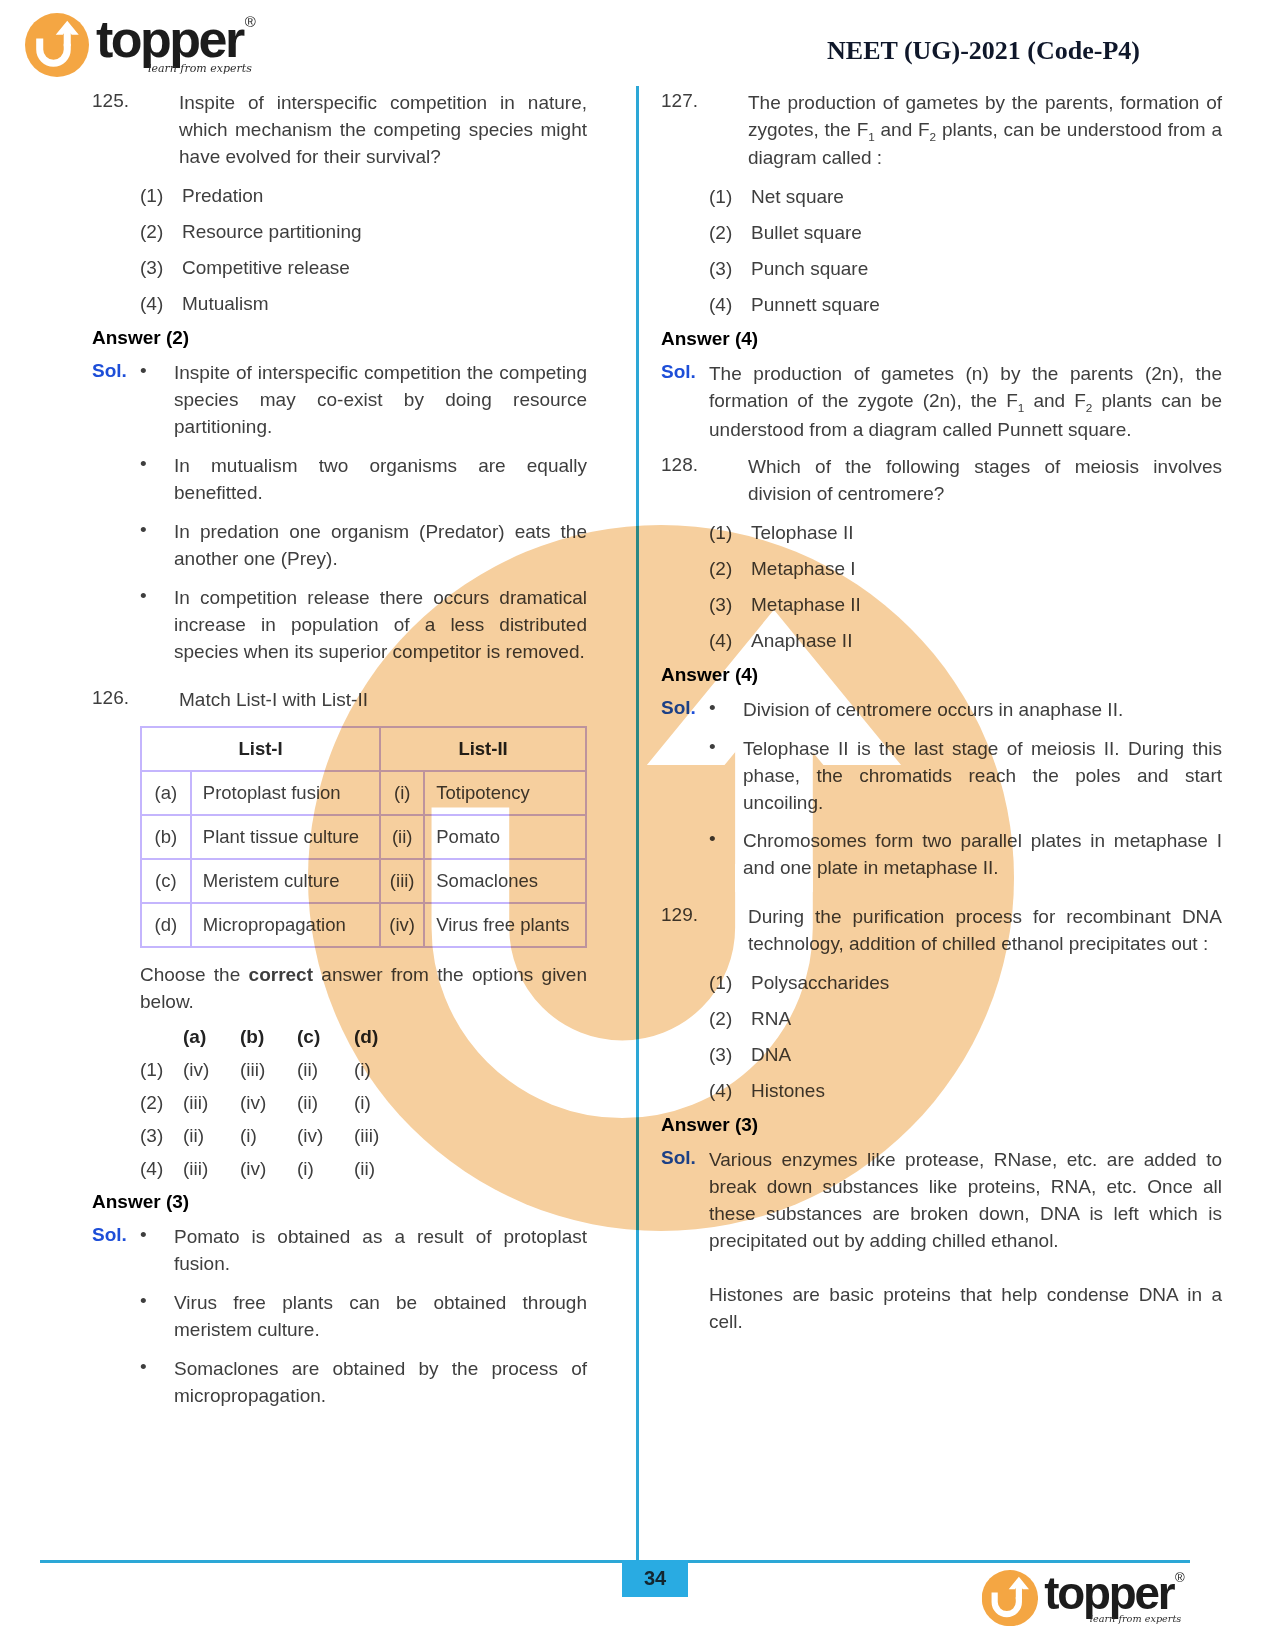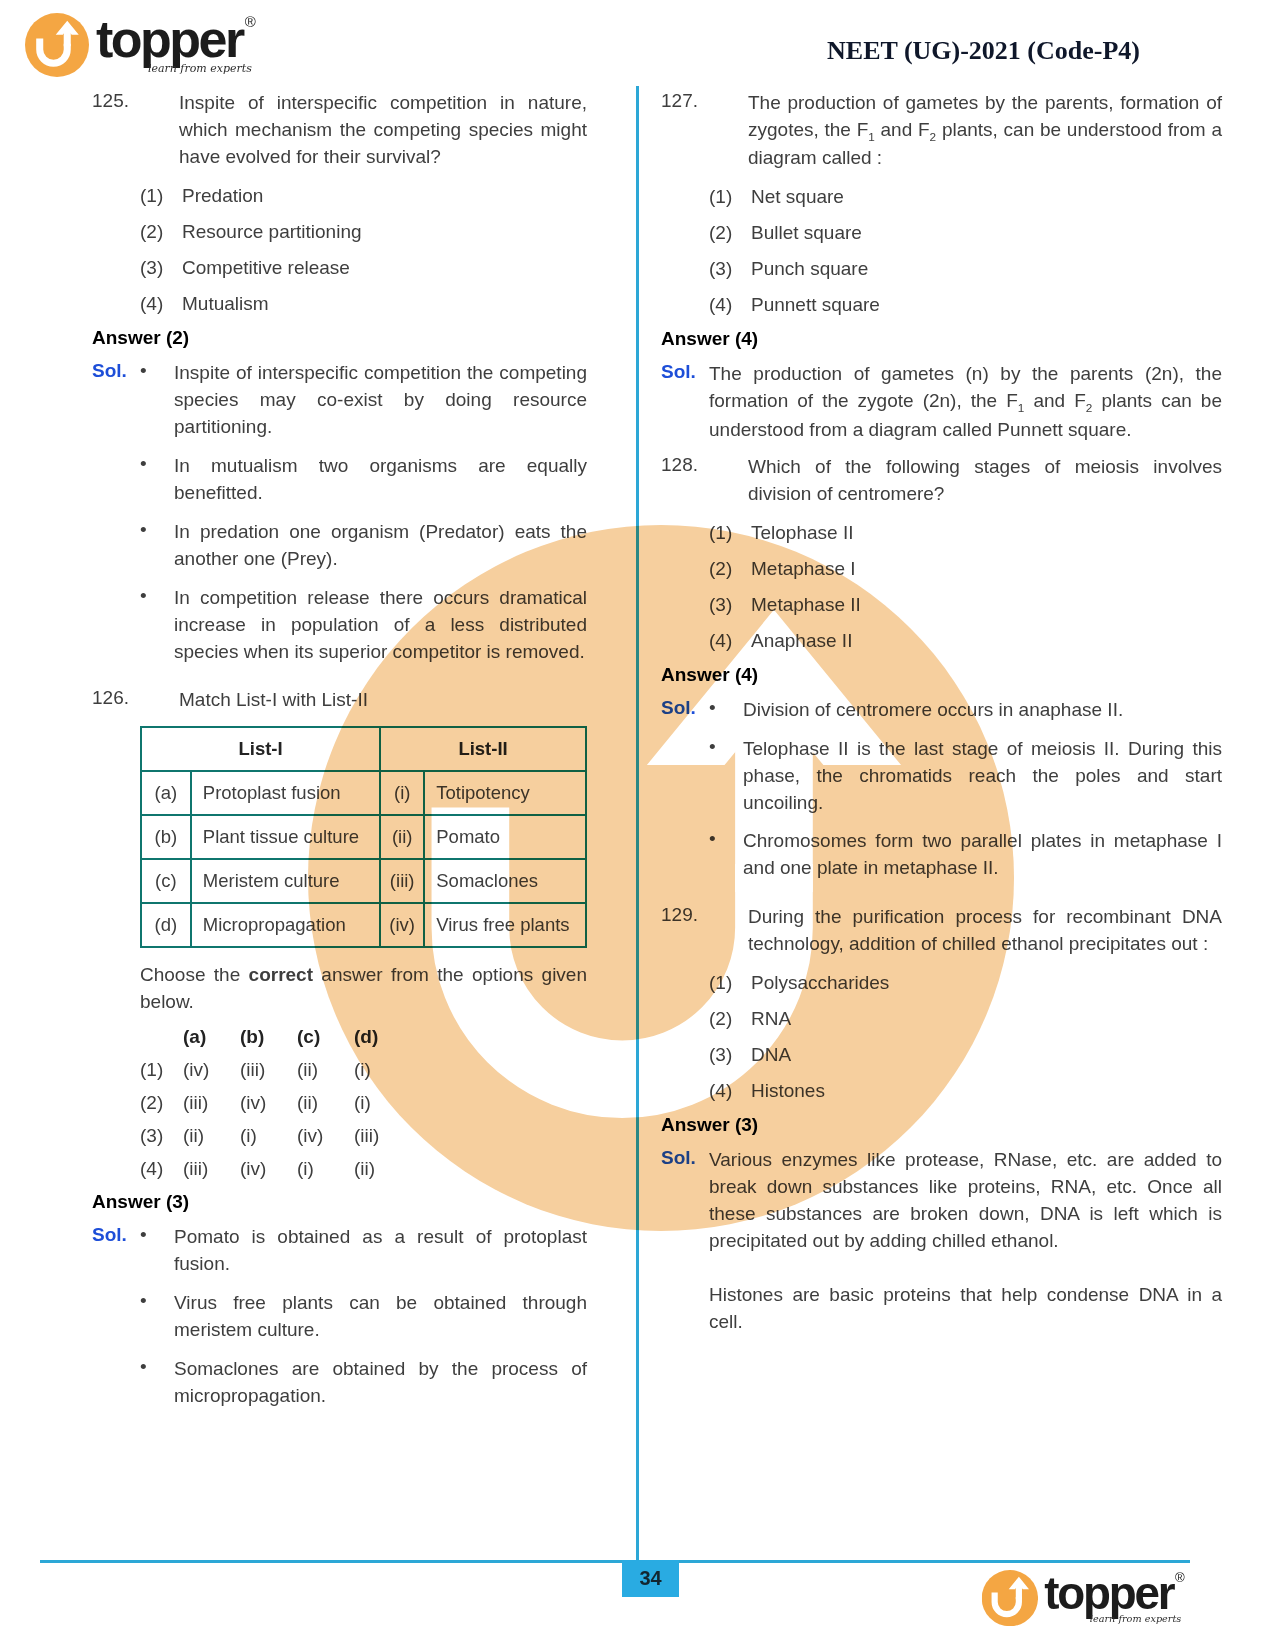--- a/index.html
+++ b/index.html
@@ -41,36 +41,36 @@
   .sol { display:grid; grid-template-columns:48px 1fr; margin-bottom:10px; }
   .sol-label { font-weight:bold; color:#1d4ed8; }
   .bullet-item { display:grid; grid-template-columns:34px 1fr; margin-bottom:12px; }
   .bullet-item::before { content:"\2022"; color:#3e3e3e; }
   .par { margin:0; text-align:justify; line-height:1.42; }
   .par + .par { margin-top:27px; }
   .question { margin-bottom:8px; }
 
   
   .match-table { border-collapse:collapse; margin:4px 0 14px 48px; }
-  .match-table th, .match-table td { border:2px solid #0f766e; font-size:18.5px; }
+  .match-table th, .match-table td { border:2px solid #c4b5fd; font-size:18.5px; }
   .match-table th { height:40px; font-weight:bold; color:#232323; text-align:center; }
   .match-table td { height:40px; color:#3e3e3e; }
   .cell-key  { width:52px;  text-align:center; }
   .cell-val1 { width:184px; padding-left:11px; }
   .cell-key2 { width:44px;  text-align:center; }
   .cell-val2 { width:160px; padding-left:11px; }
 
   
   .matrix { margin:10px 0 6px 48px; }
   .matrix-row { display:grid; grid-template-columns:43px 57px 57px 57px 57px; margin-bottom:11px; }
   .matrix-row.head { font-weight:bold; color:#232323; }
 
   
   .footer-line { position:absolute; left:40px; top:1560px; width:1150px; height:3px; background:#2CA7D6; }
-  .page-num-box { position:absolute; left:622px; top:1560px; width:57px; height:37px;
+  .page-num-box { position:absolute; left:622px; top:1560px; width:66px; height:37px;
     background:#29ABE2; display:flex; align-items:center; justify-content:center;
     font-weight:bold; font-size:20px; color:#132630; }
   .brand-bottom { position:absolute; right:90px; top:1570px; transform:scale(0.88); transform-origin:top right; }
 
   
   .watermark { position:absolute; left:308px; top:525px; width:706px; height:706px;
     mix-blend-mode:multiply; pointer-events:none; color:#F6CF9E; }
 </style>
 </head>
 <body>

